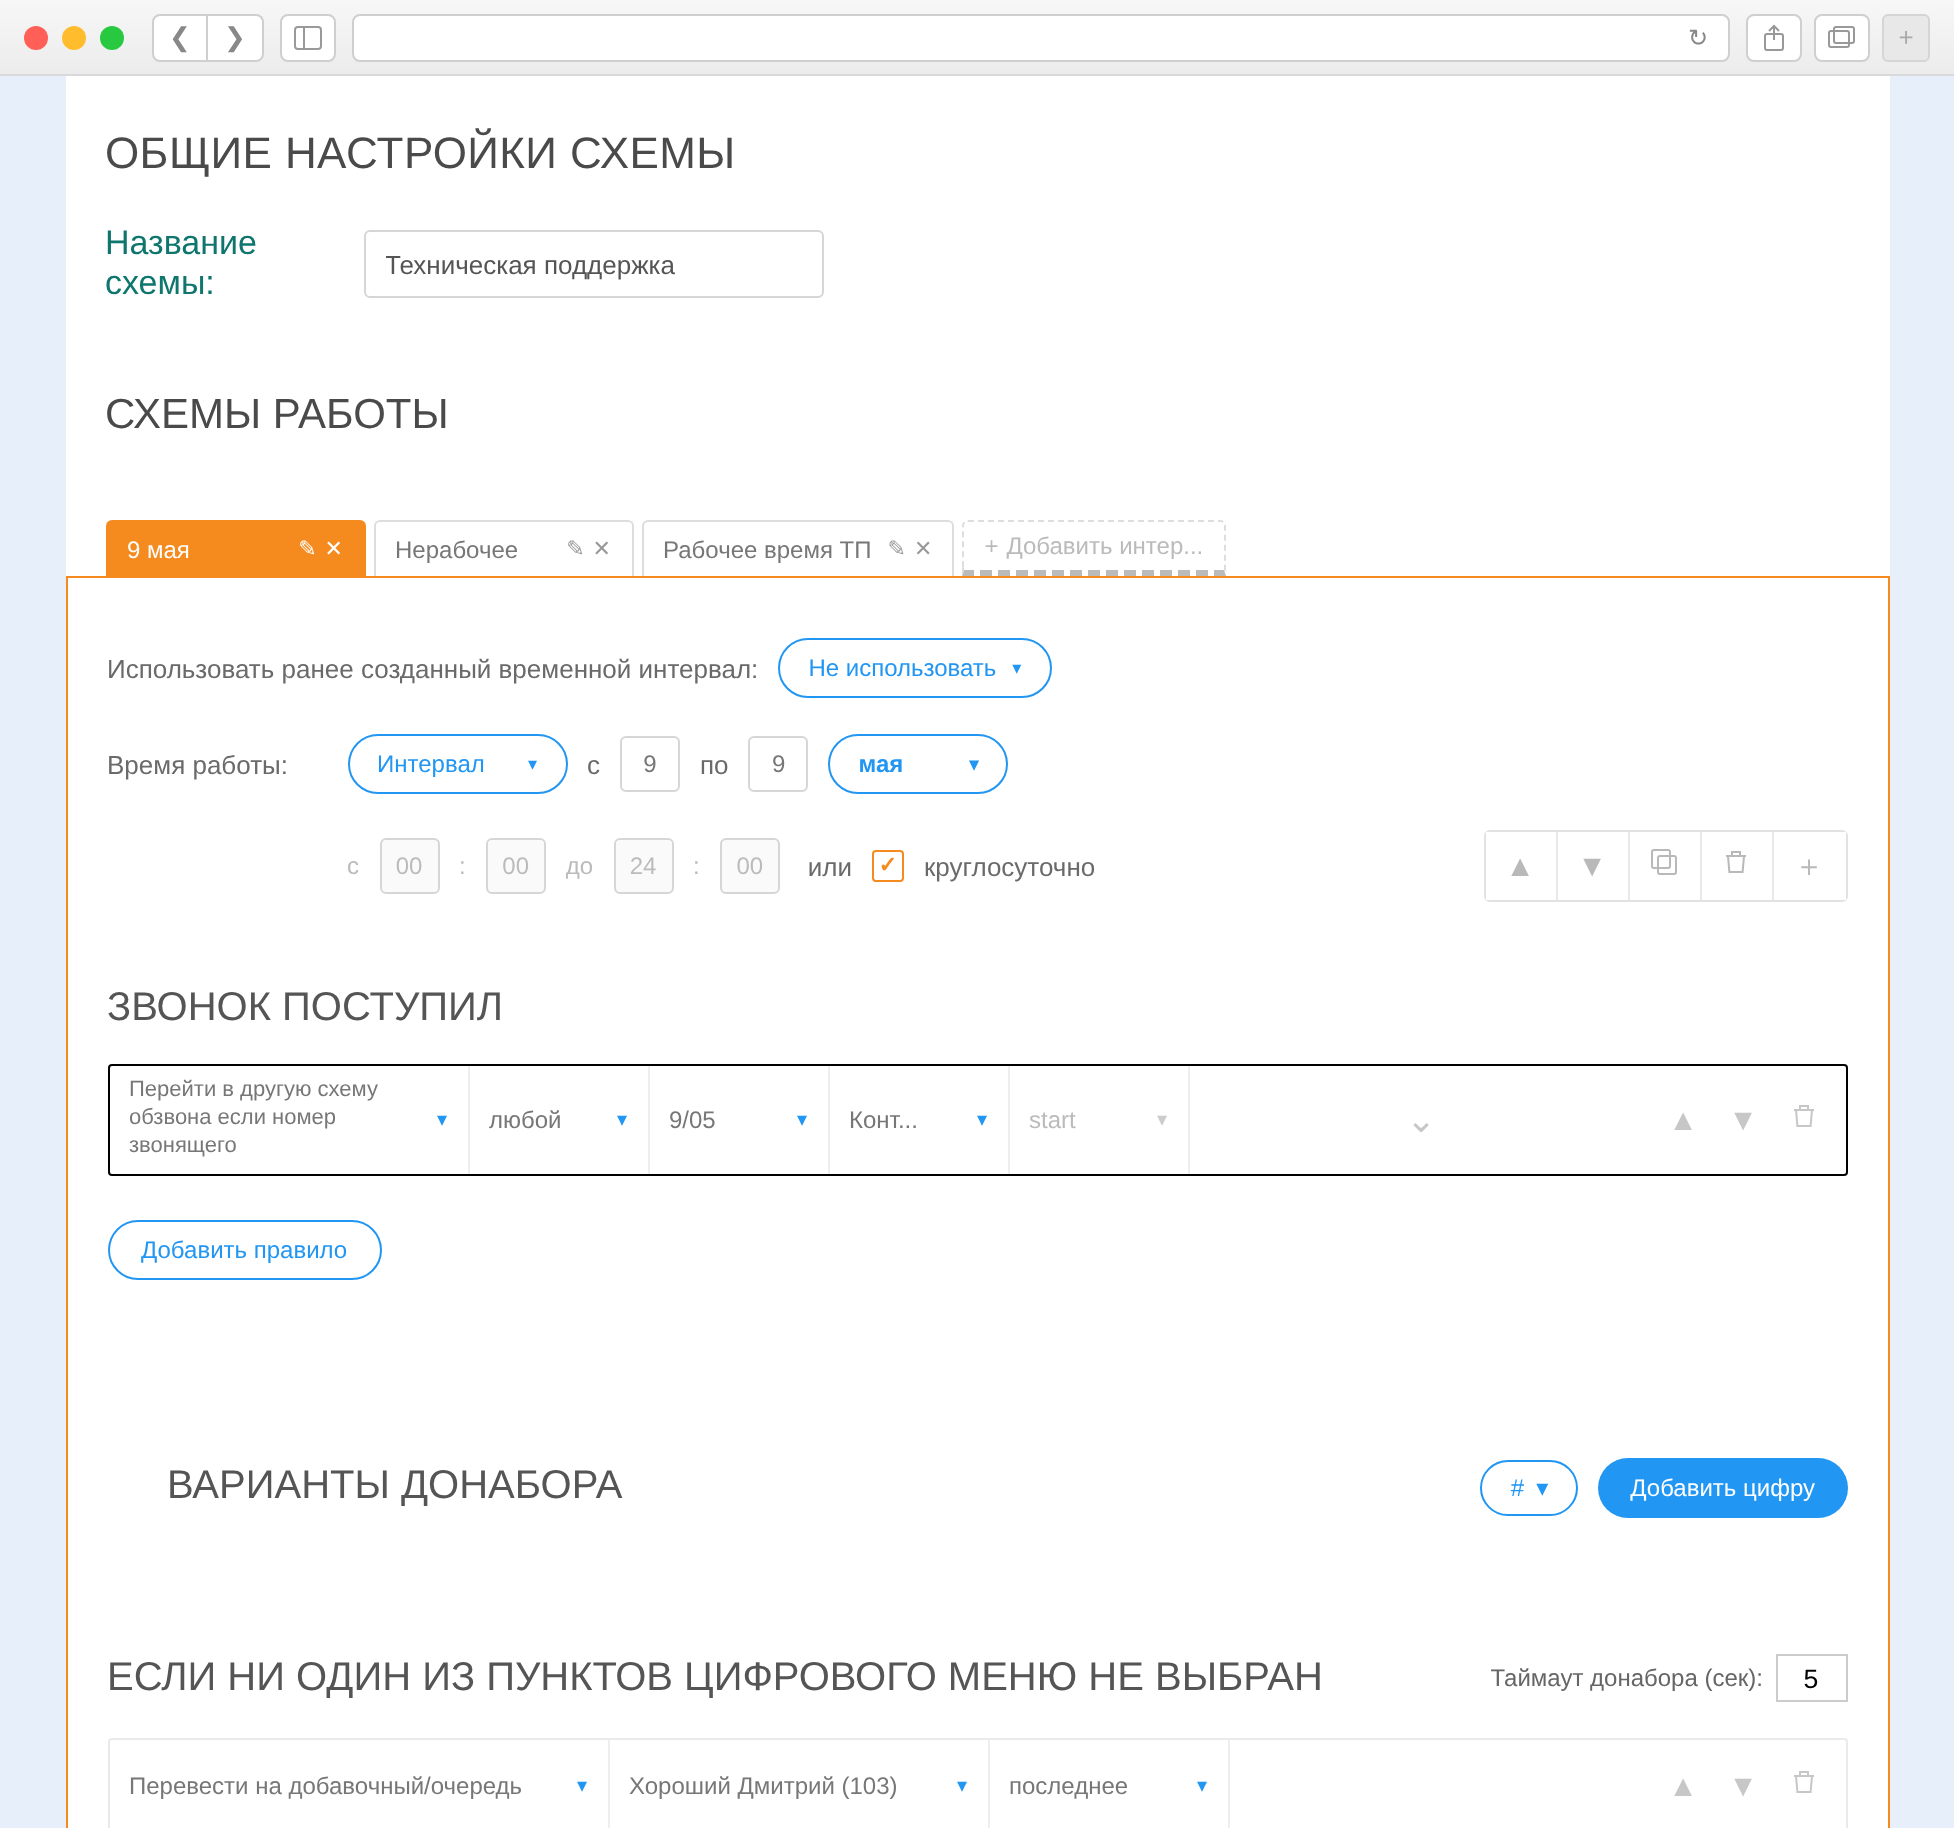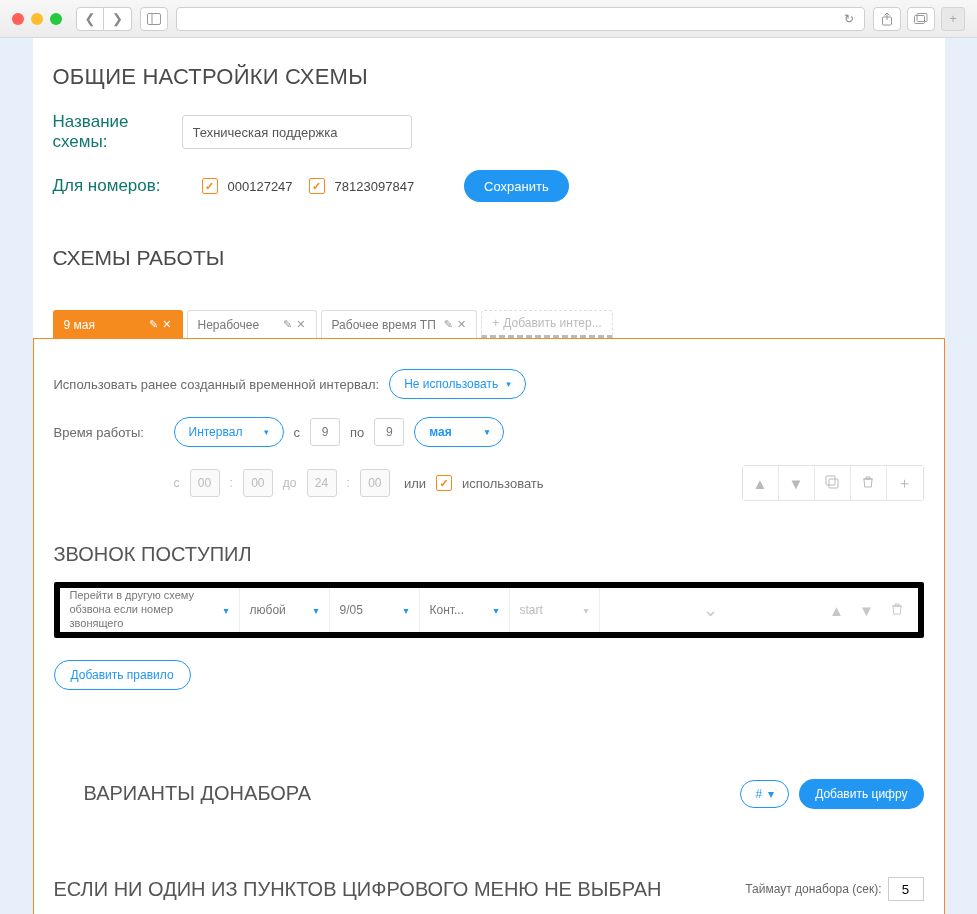--- a/index.html
+++ b/index.html
@@ -162,21 +162,21 @@
   }
   .icon-bar button:last-child{border-right:none;}
 
   h3 {
     font-size:20px; font-weight:400; color:#555;
     margin-top:42px; margin-bottom:16px;
   }
 
   .rule-row {
     display:flex; align-items:center;
-    border:6px solid #000000; border-radius:2px;
+    border:1px solid #000000; border-radius:2px;
     height:56px;
     background:#fff;
   }
   .rule-cell {
     border-right:1px solid #eee;
     height:100%; display:flex; align-items:center; justify-content:space-between;
     padding:0 10px; font-size:12px; color:#777;
   }
   .rule-cell .caret{color:#2196f3; font-size:10px;}
   .rule-cell.w1{width:180px;}
@@ -266,30 +266,20 @@
 <div class="viewport">
   <div class="page">
     <div class="content">
       <h1>ОБЩИЕ НАСТРОЙКИ СХЕМЫ</h1>
 
       <div class="form-row">
         <div class="form-label">Название схемы:</div>
         <input class="text-input" value="Техническая поддержка" style="">
       </div>
 
-      <div class="form-row" style="align-items:center;">
-        <div class="form-label">Для номеров:</div>
-        <div style="display:flex; align-items:center; gap:10px; margin-left:20px;">
-          <span class="chk"></span>
-          <span class="num-text">000127247</span>
-          <span class="chk" style="margin-left:6px;"></span>
-          <span class="num-text">78123097847</span>
-          <button class="btn-primary" style="margin-left:40px;">Сохранить</button>
-        </div>
-      </div>
 
       <h2>СХЕМЫ РАБОТЫ</h2>
 
       <div class="tabs-row">
         <div class="tab active">
           <span>9 мая</span>
           <span class="tab-icons">
             <span>✎</span>
             <span>✕</span>
           </span>
@@ -343,21 +333,21 @@
           <span class="muted">с</span>
           <input class="mini-input disabled" value="00" style="">
           <span class="muted">:</span>
           <input class="mini-input disabled" value="00" style="">
           <span class="muted">до</span>
           <input class="mini-input disabled" value="24" style="">
           <span class="muted">:</span>
           <input class="mini-input disabled" value="00" style="">
           <span style="margin-left:4px;">или</span>
           <span class="chk"></span>
-          <span>использовать</span>
+          <span>круглосуточно</span>
           <div style="flex:1"></div>
           <div class="icon-bar">
             <button>▲</button>
             <button>▼</button>
             <button>
               <svg width="16" height="16" viewBox="0 0 16 16">
                     <rect x="2" y="2" width="9" height="9" rx="1" fill="none" stroke="#b9b9b9"></rect>
                     <rect x="5" y="5" width="9" height="9" rx="1" fill="none" stroke="#b9b9b9"></rect>
                   </svg>
             </button>

